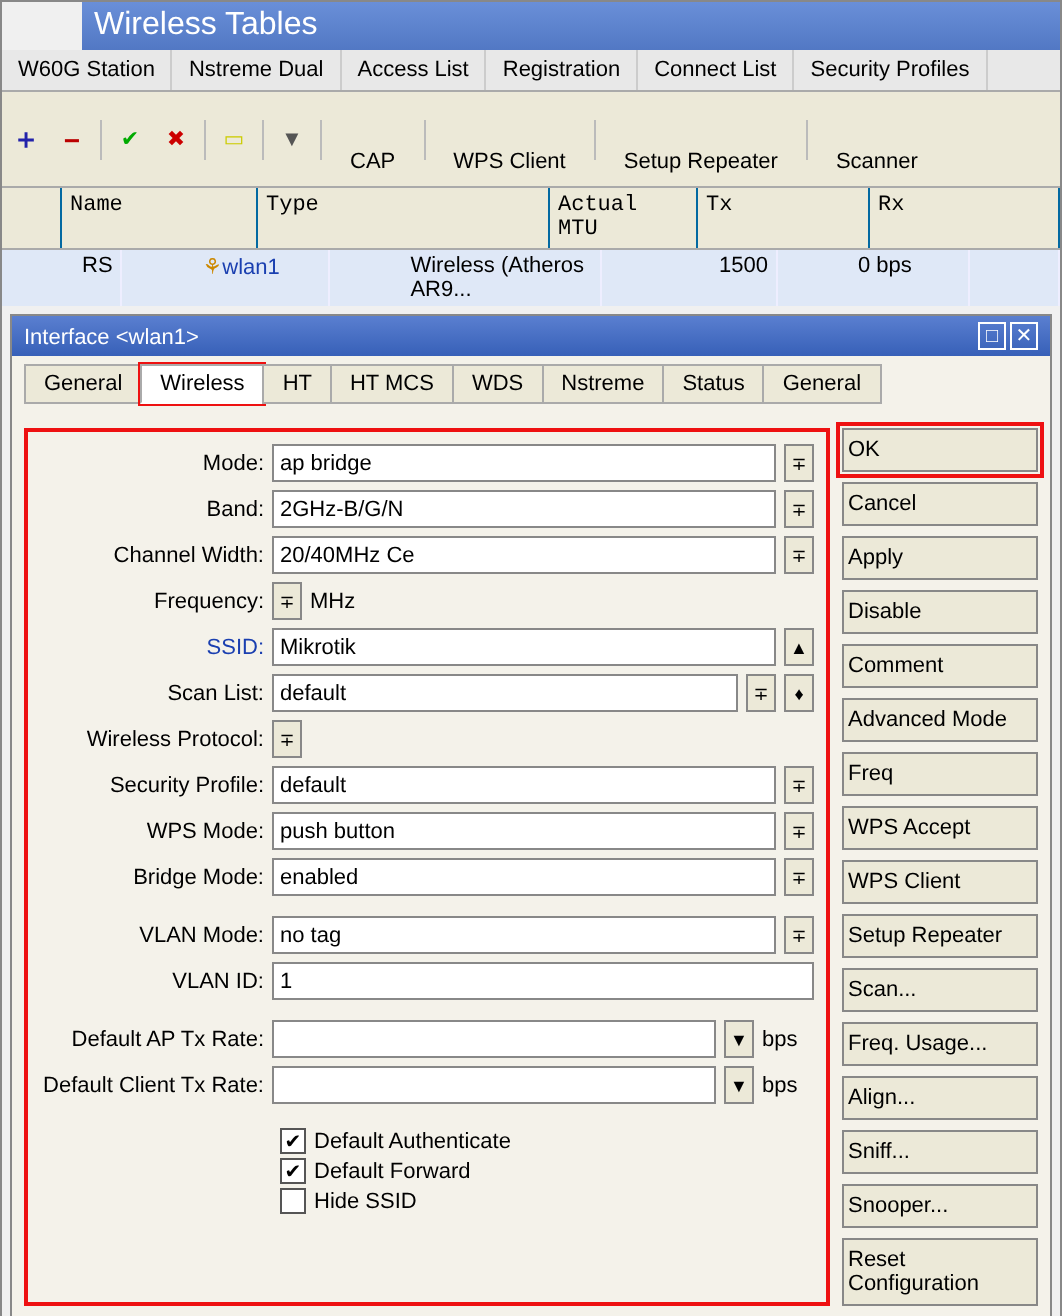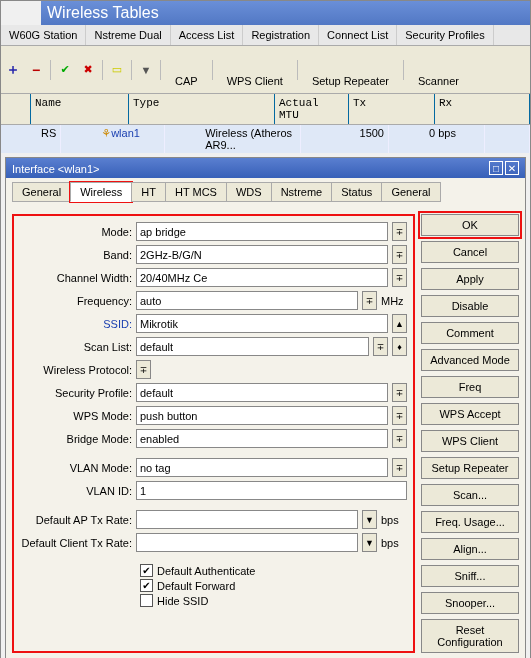--- a/index.html
+++ b/index.html
@@ -23,21 +23,21 @@
 .gridrow .cell { padding: 2px 4px; border-right: 1px solid #eef; margin-left: 36px; }
 
 .dialog { margin: 4px; border: 1px solid #888; background: #f4f2ea; position: relative; }
 .dlg-title { display: flex; justify-content: space-between; align-items: flex-end; background: linear-gradient(#5a7fd0, #3760b8); color: #fff; padding: 3px 6px; }
 .dlg-ctl { display: flex; gap: 2px; }
 .dlg-ctl span { width: 14px; height: 14px; border: 1px solid #fff; display: inline-flex; align-items: center; justify-content: center; font-size: 10px; cursor: pointer; }
 
 .content { display: flex; padding: 6px; gap: 6px; }
 .form-area { flex: 1; border: 2px solid #e11; padding: 6px 6px 8px 6px; }
 .btn-col { width: 98px; display: flex; flex-direction: column; gap: 5px; }
-.btn { border: 1px solid #888; background: #ece9d8; padding: 4px 2px; text-align: center; cursor: pointer; }
+.btn { border: 1px solid #888; background: #ece9d8; padding: 4px 2px; text-align: left; cursor: pointer; }
 .btn.hl { outline: 2px solid #e11; outline-offset: 1px; }
 
 .tabs2 { display: flex; margin-bottom: 6px; }
 .tab2 { padding: 3px 9px; border: 1px solid #aaa; background: #ece9d8; cursor: pointer; margin-right: -1px; }
 .tab2.active { background: #fff; border-bottom: 1px solid #fff; outline: 1px solid #e11; outline-offset: 0; }
 
 .frow { display: flex; align-items: center; margin-bottom: 4px; gap: 4px; }
 .flabel { width: 112px; text-align: right; }
 .flabel.link { color: #1a3fb0; }
 .finput { flex: 1; border: 1px solid #888; background: #fff; padding: 2px 3px; height: 19px; display: flex; align-items: center; }
@@ -139,21 +139,20 @@
           </div>
 
         <div class="frow">
             <div class="flabel">Channel Width:</div>
             <div class="finput">20/40MHz Ce</div>
             <div class="dd">∓</div>
           </div>
 
         <div class="frow">
             <div class="flabel">Frequency:</div>
-            <div class="finput">auto</div>
             <div class="dd">∓</div>
             <div class="unit">MHz</div>
           </div>
 
         <div class="frow">
             <div class="flabel link">SSID:</div>
             <div class="finput">Mikrotik</div>
             <div class="dd">▲</div>
           </div>
 

